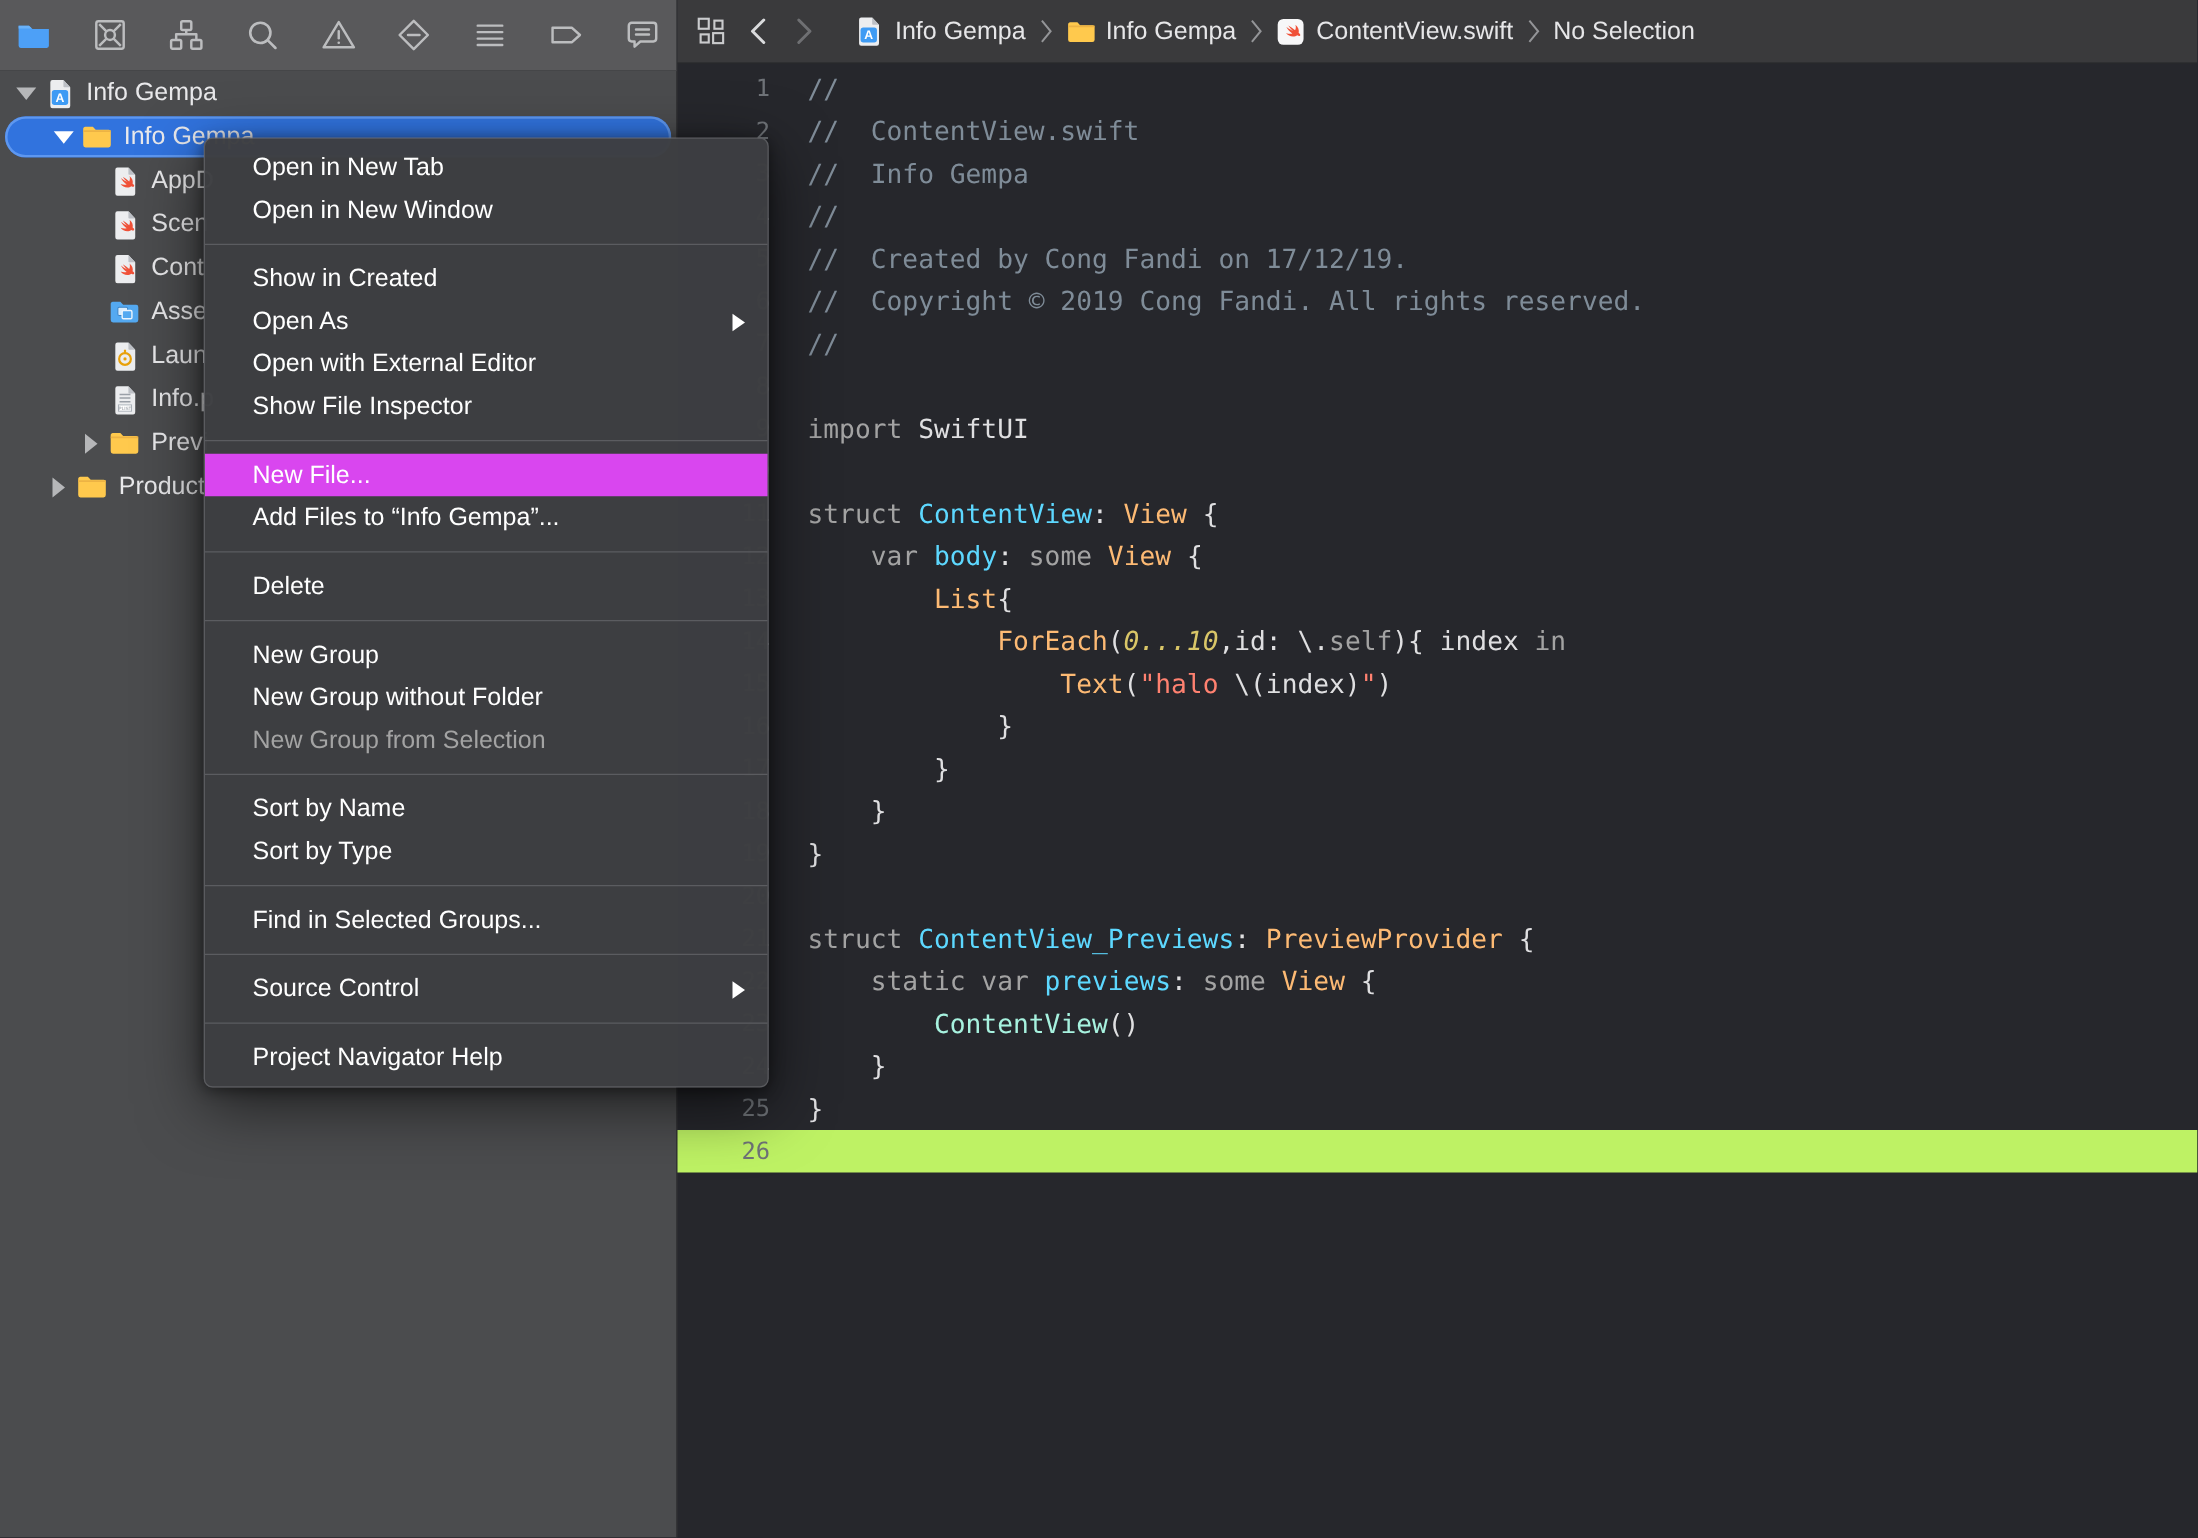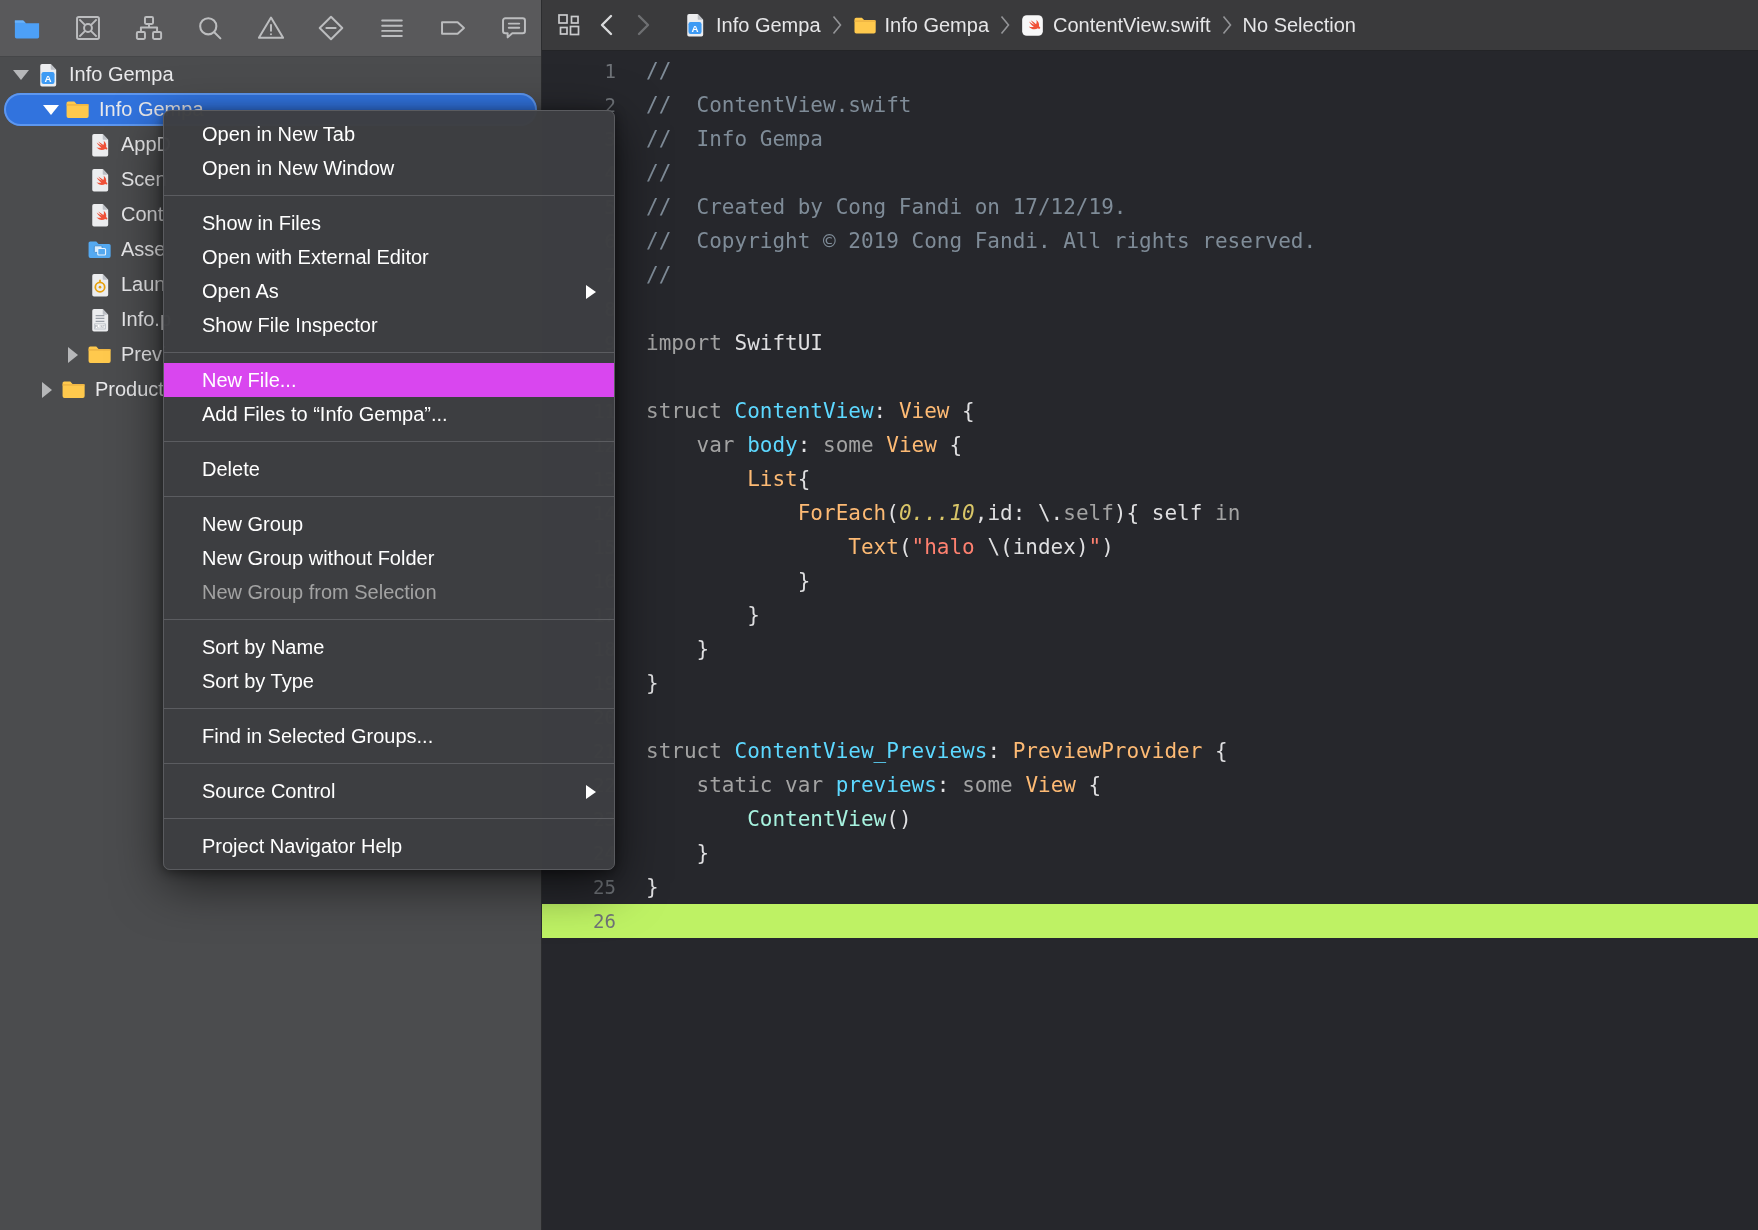--- a/index.html
+++ b/index.html
@@ -327,43 +327,43 @@
         <div class="code-line"><span class="gutter">4</span><span class="code-text"><span class="tk-cm">//</span></span></div>
         <div class="code-line"><span class="gutter">5</span><span class="code-text"><span class="tk-cm">//  Created by Cong Fandi on 17/12/19.</span></span></div>
         <div class="code-line"><span class="gutter">6</span><span class="code-text"><span class="tk-cm">//  Copyright © 2019 Cong Fandi. All rights reserved.</span></span></div>
         <div class="code-line"><span class="gutter">7</span><span class="code-text"><span class="tk-cm">//</span></span></div>
         <div class="code-line"><span class="gutter">8</span><span class="code-text"></span></div>
         <div class="code-line"><span class="gutter">9</span><span class="code-text"><span class="tk-kw">import</span><span class="tk-pl"> SwiftUI</span></span></div>
         <div class="code-line"><span class="gutter">10</span><span class="code-text"></span></div>
         <div class="code-line"><span class="gutter">11</span><span class="code-text"><span class="tk-kw">struct</span><span class="tk-pl"> </span><span class="tk-de">ContentView</span><span class="tk-pl">: </span><span class="tk-ty">View</span><span class="tk-pl"> {</span></span></div>
         <div class="code-line"><span class="gutter">12</span><span class="code-text"><span class="tk-pl">    </span><span class="tk-kw">var</span><span class="tk-pl"> </span><span class="tk-de">body</span><span class="tk-pl">: </span><span class="tk-kw">some</span><span class="tk-pl"> </span><span class="tk-ty">View</span><span class="tk-pl"> {</span></span></div>
         <div class="code-line"><span class="gutter">13</span><span class="code-text"><span class="tk-pl">        </span><span class="tk-ty">List</span><span class="tk-pl">{</span></span></div>
-        <div class="code-line"><span class="gutter">14</span><span class="code-text"><span class="tk-pl">            </span><span class="tk-ty">ForEach</span><span class="tk-pl">(</span><span class="tk-nu">0...10</span><span class="tk-pl">,id: \.</span><span class="tk-kw">self</span><span class="tk-pl">){ self </span><span class="tk-kw">in</span></span></div>
+        <div class="code-line"><span class="gutter">14</span><span class="code-text"><span class="tk-pl">            </span><span class="tk-ty">ForEach</span><span class="tk-pl">(</span><span class="tk-nu">0...10</span><span class="tk-pl">,id: \.</span><span class="tk-kw">self</span><span class="tk-pl">){ index </span><span class="tk-kw">in</span></span></div>
         <div class="code-line"><span class="gutter">15</span><span class="code-text"><span class="tk-pl">                </span><span class="tk-ty">Text</span><span class="tk-pl">(</span><span class="tk-st">"halo </span><span class="tk-pl">\(index)</span><span class="tk-st">"</span><span class="tk-pl">)</span></span></div>
         <div class="code-line"><span class="gutter">16</span><span class="code-text"><span class="tk-pl">            }</span></span></div>
         <div class="code-line"><span class="gutter">17</span><span class="code-text"><span class="tk-pl">        }</span></span></div>
         <div class="code-line"><span class="gutter">18</span><span class="code-text"><span class="tk-pl">    }</span></span></div>
         <div class="code-line"><span class="gutter">19</span><span class="code-text"><span class="tk-pl">}</span></span></div>
         <div class="code-line"><span class="gutter">20</span><span class="code-text"></span></div>
         <div class="code-line"><span class="gutter">21</span><span class="code-text"><span class="tk-kw">struct</span><span class="tk-pl"> </span><span class="tk-de">ContentView_Previews</span><span class="tk-pl">: </span><span class="tk-ty">PreviewProvider</span><span class="tk-pl"> {</span></span></div>
         <div class="code-line"><span class="gutter">22</span><span class="code-text"><span class="tk-pl">    </span><span class="tk-kw">static</span><span class="tk-pl"> </span><span class="tk-kw">var</span><span class="tk-pl"> </span><span class="tk-de">previews</span><span class="tk-pl">: </span><span class="tk-kw">some</span><span class="tk-pl"> </span><span class="tk-ty">View</span><span class="tk-pl"> {</span></span></div>
         <div class="code-line"><span class="gutter">23</span><span class="code-text"><span class="tk-pl">        </span><span class="tk-mi">ContentView</span><span class="tk-pl">()</span></span></div>
         <div class="code-line"><span class="gutter">24</span><span class="code-text"><span class="tk-pl">    }</span></span></div>
         <div class="code-line"><span class="gutter">25</span><span class="code-text"><span class="tk-pl">}</span></span></div>
         <div class="code-line current"><span class="gutter">26</span><span class="code-text"></span></div>
       </div>
   </div>
 
   <div id="context-menu">
       <div class="menu-item">Open in New Tab</div>
       <div class="menu-item">Open in New Window</div>
       <div class="menu-sep"></div>
-      <div class="menu-item">Show in Files</div>
+      <div class="menu-item">Show in Created</div>
+      <div class="menu-item">Open As<span class="submenu-arrow"></span></div>
       <div class="menu-item">Open with External Editor</div>
-      <div class="menu-item">Open As<span class="submenu-arrow"></span></div>
       <div class="menu-item">Show File Inspector</div>
       <div class="menu-sep"></div>
       <div class="menu-item highlighted">New File...</div>
       <div class="menu-item">Add Files to “Info Gempa”...</div>
       <div class="menu-sep"></div>
       <div class="menu-item">Delete</div>
       <div class="menu-sep"></div>
       <div class="menu-item">New Group</div>
       <div class="menu-item">New Group without Folder</div>
       <div class="menu-item disabled">New Group from Selection</div>

